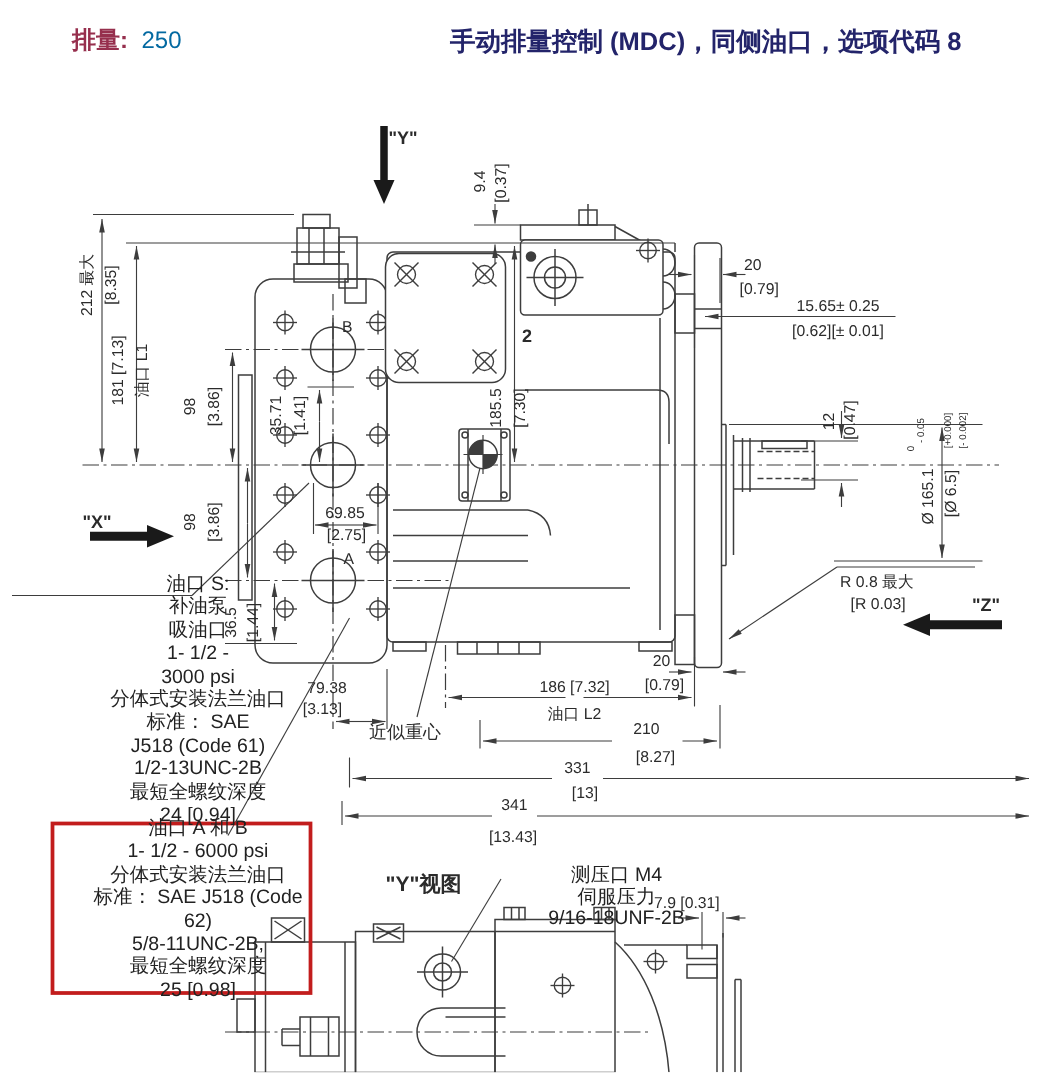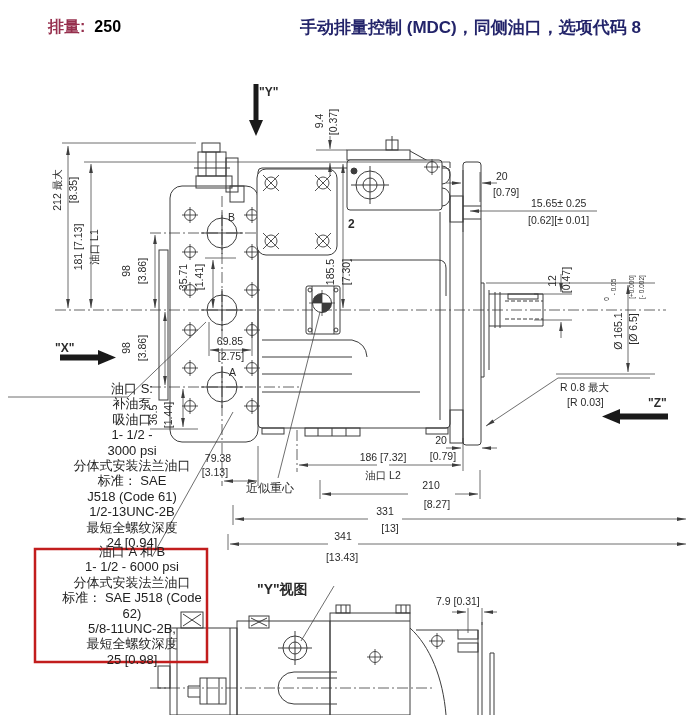--- a/index.html
+++ b/index.html
@@ -1,20 +1,20 @@
 <!DOCTYPE html>
 <html><head>
 <meta charset="utf-8">
 <style>
   html,body{margin:0;padding:0;background:#fff;}
   #page{position:relative;width:693px;height:715px;overflow:hidden;background:#fff;
         font-family:"Liberation Sans","DejaVu Sans",sans-serif;}
   #drawing{position:absolute;left:0;top:0;}
   .hdr-disp{position:absolute;left:48px;top:17px;font-size:16px;font-weight:bold;color:#962f4d;}
-  .hdr-disp .val{color:#000000;margin-left:9px;font-weight:700;margin-top:20px;}
+  .hdr-disp .val{color:#0369a1;margin-left:9px;font-weight:400;margin-top:20px;}
   .hdr-title{position:absolute;left:300px;top:16px;width:420px;font-size:17px;font-weight:bold;
              color:#23246a;white-space:nowrap;}
   .note{position:absolute;font-size:13px;line-height:15.4px;color:#222;white-space:pre-line;text-align:center;}
   #note-s{left:56px;top:381px;width:152px;}
   #note-ab{left:57px;top:544px;width:150px;}
   #note-gauge{left:336px;top:576px;width:150px;line-height:14.6px;}
   #watermark{position:absolute;left:471px;top:688px;font-size:17px;font-weight:bold;letter-spacing:1px;
              color:rgba(255,235,235,.25);-webkit-text-stroke:1.2px #ef3b3b;white-space:nowrap;}
   svg text{fill:#2b2b2b;}
   .dt{font-size:10.5px;}
@@ -370,14 +370,17 @@
 1/2-13UNC-2B
 最短全螺纹深度
 24 [0.94]</div>
   <div class="note" id="note-ab">油口 A 和 B
 1- 1/2 - 6000 psi
 分体式安装法兰油口
 标准： SAE J518 (Code 62)
 5/8-11UNC-2B,
 最短全螺纹深度
 25 [0.98]</div>
+  <div class="note" id="note-gauge">测压口 M4
+伺服压力
+9/16-18UNF-2B</div>
 
 </div>
 
 </body></html>

